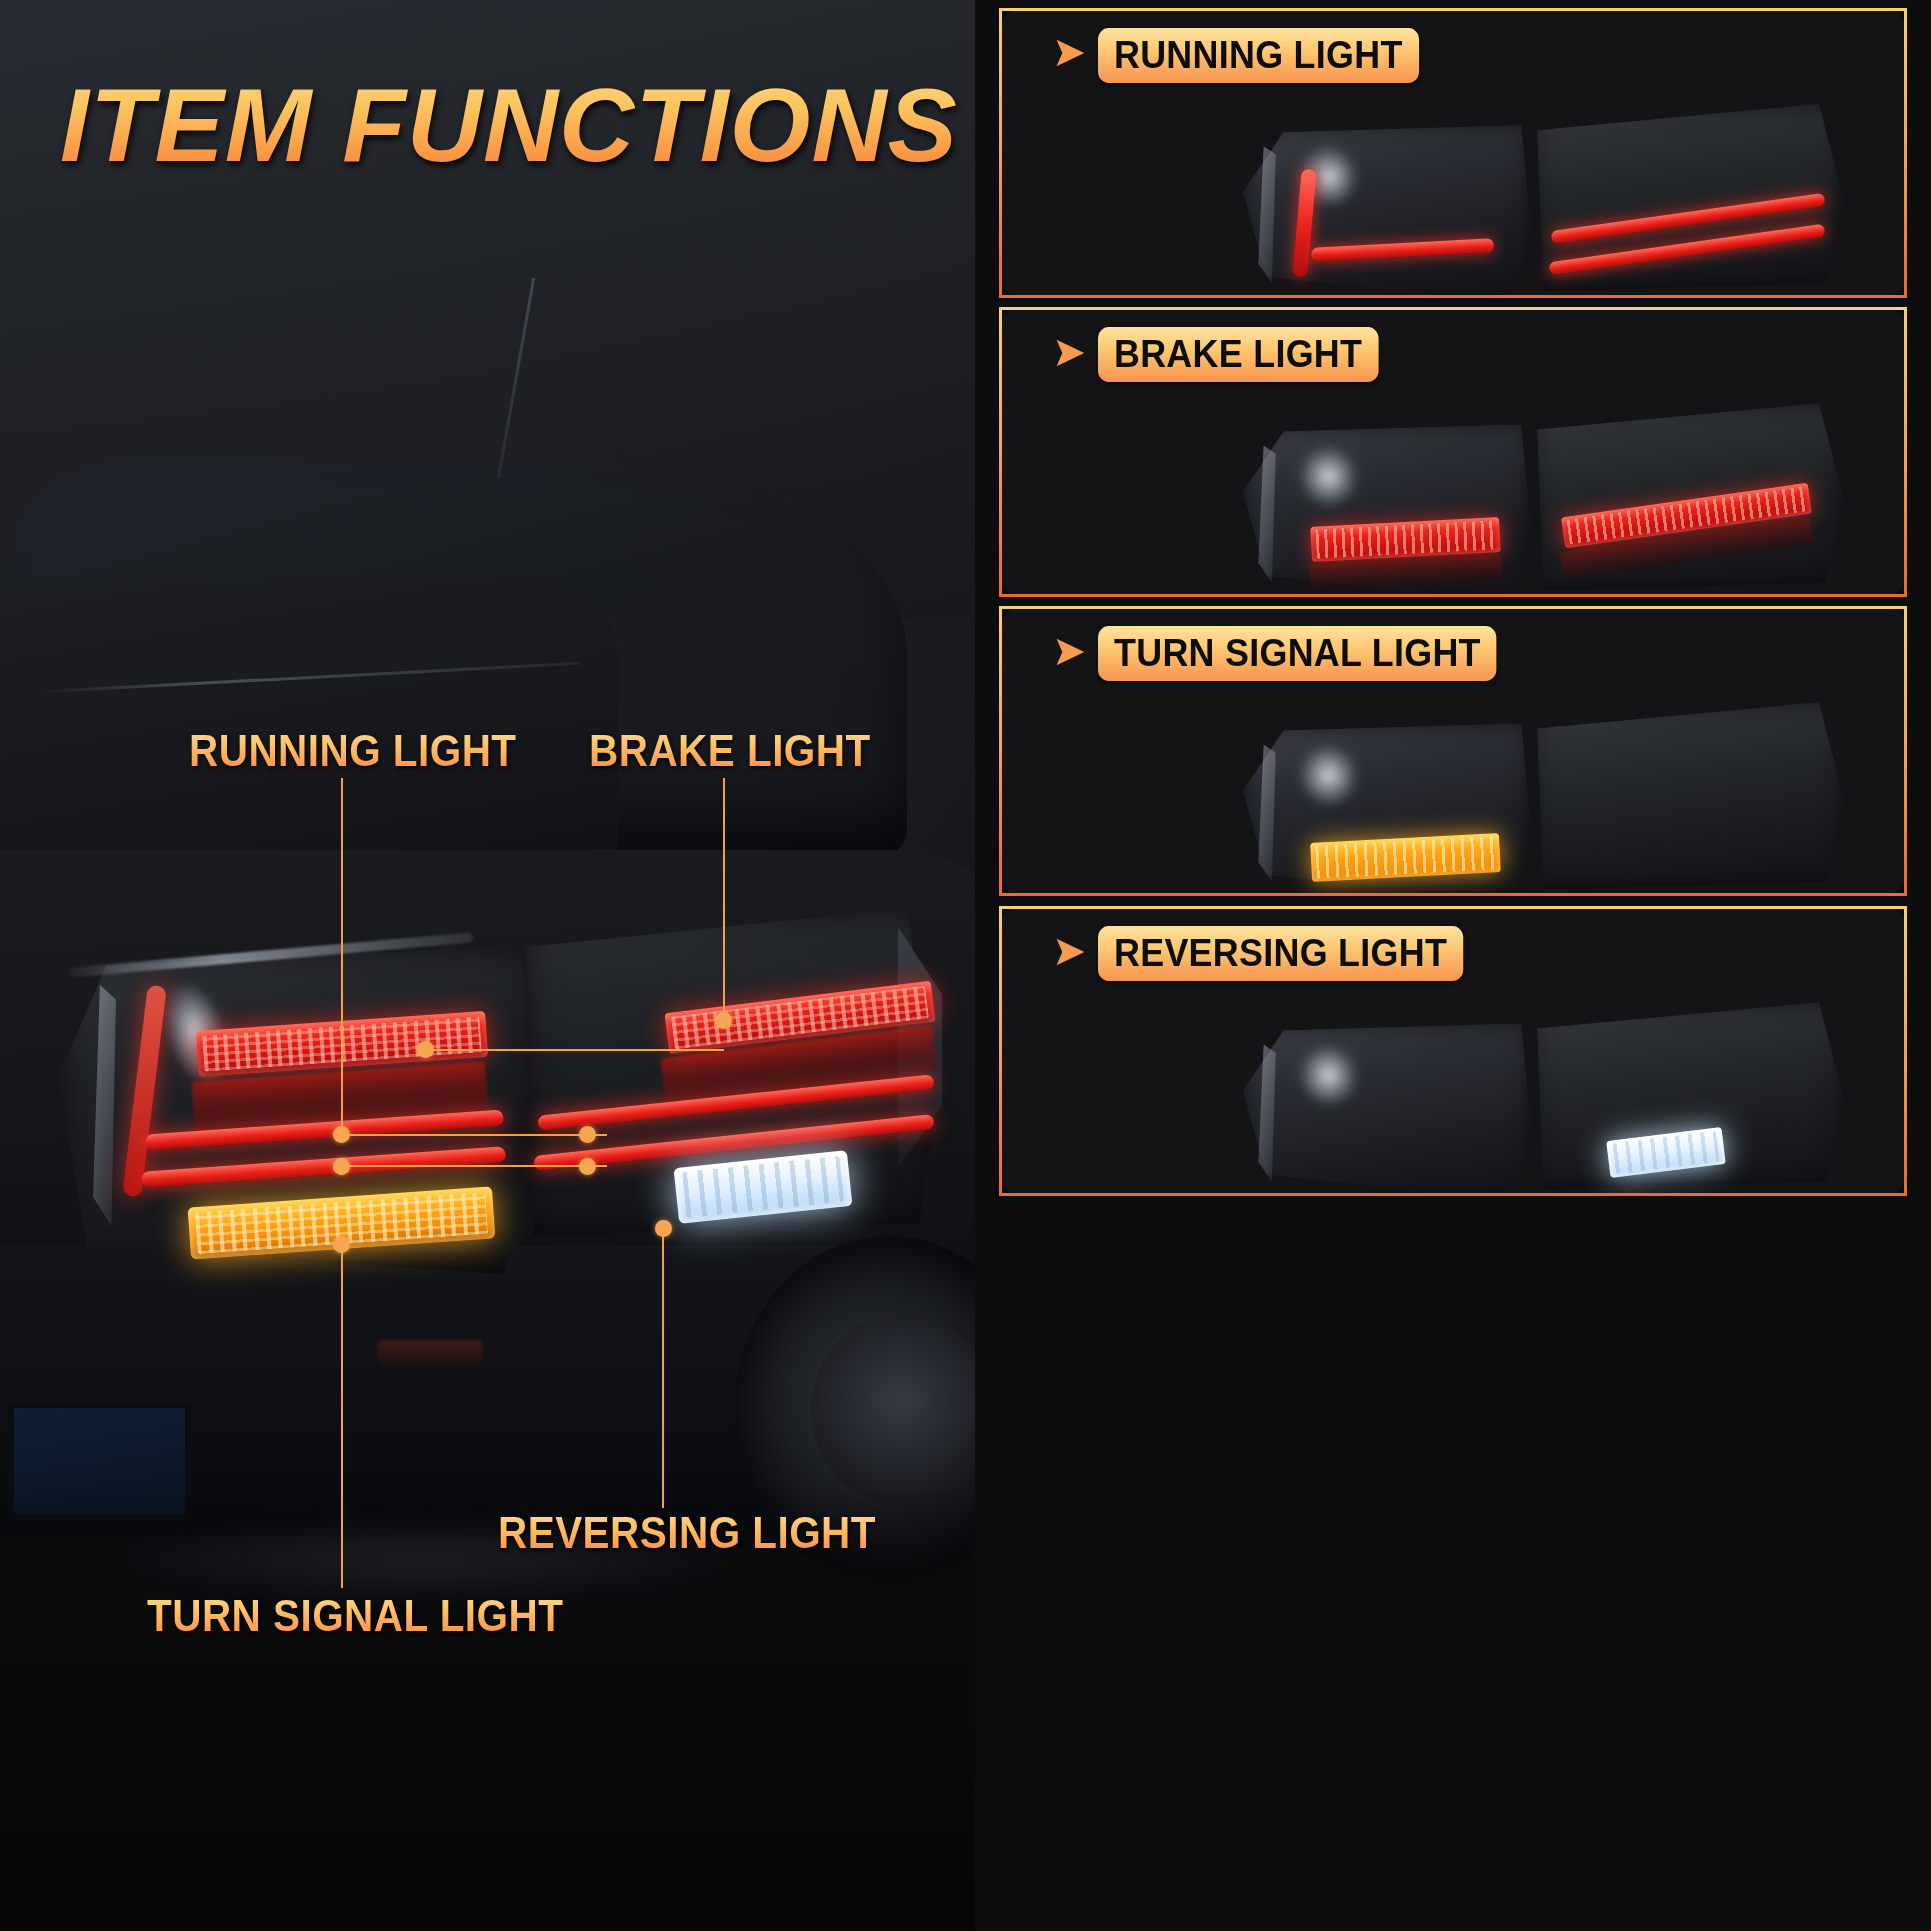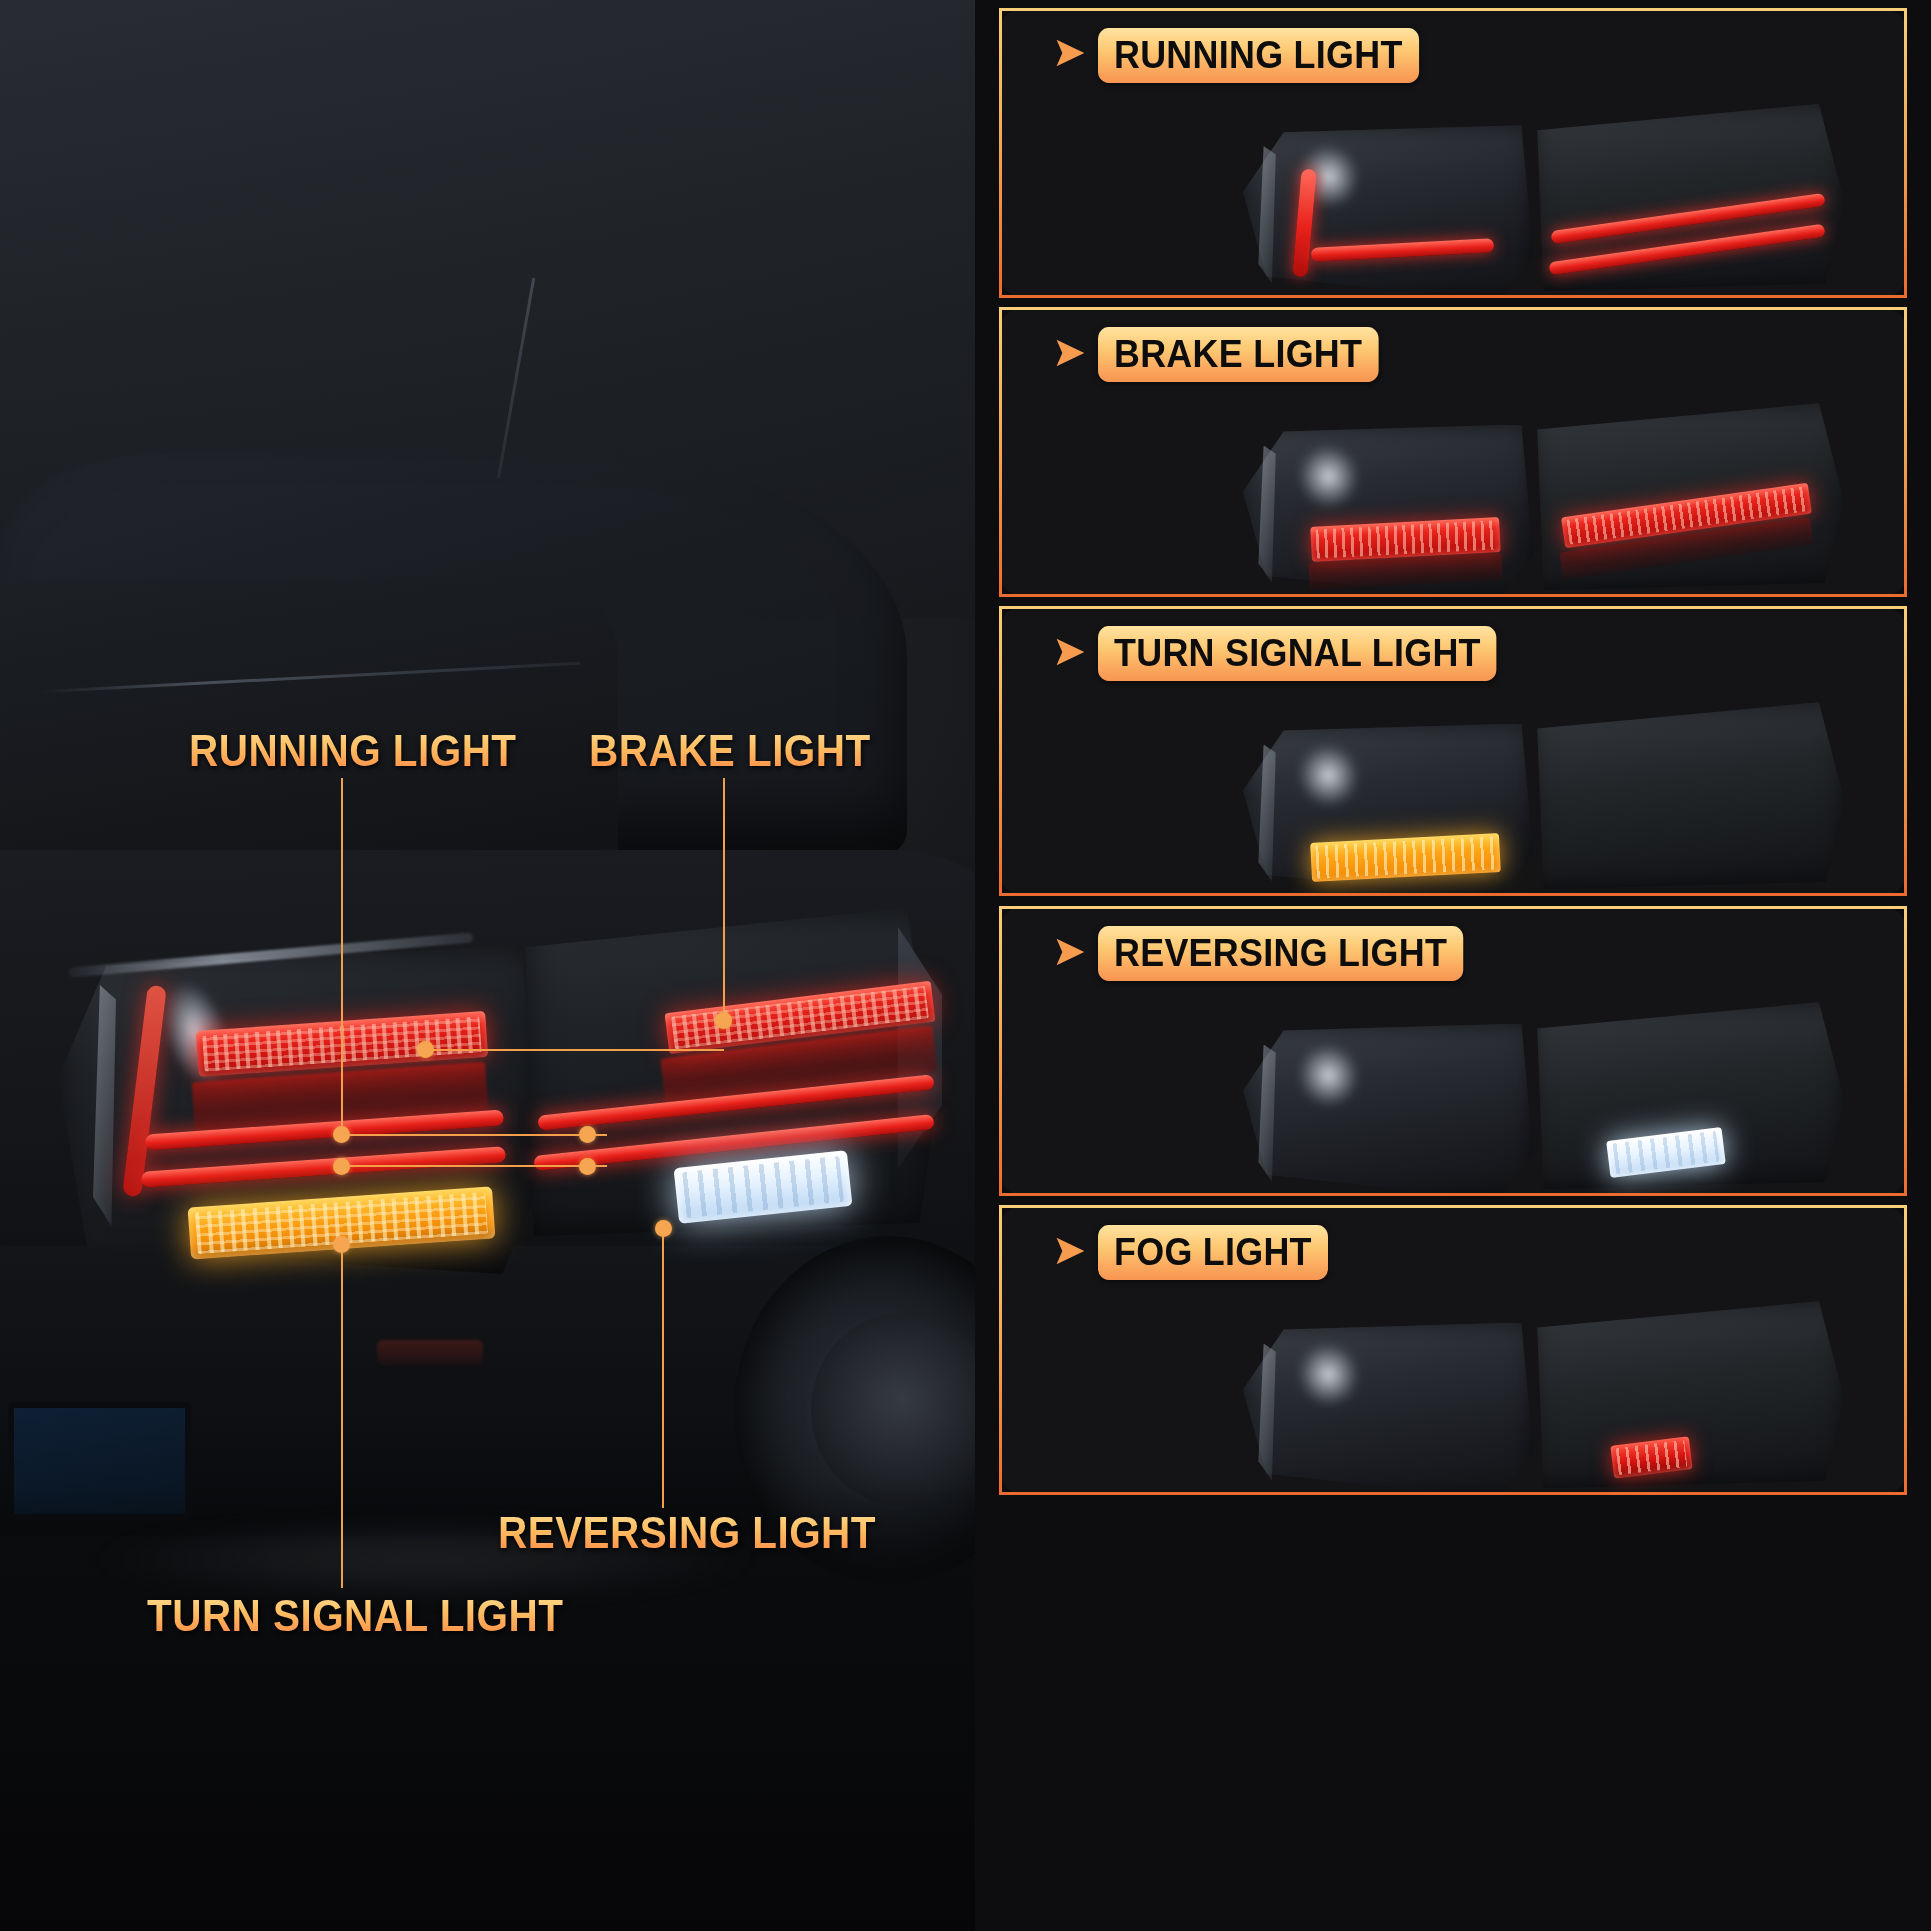--- a/index.html
+++ b/index.html
@@ -412,20 +412,21 @@
   <div class="dot" style="left:715px; top:1012px;"></div>
   <div class="lead" style="left:425px; top:1049px; width:299px; height:1.9px;"></div>
   <div class="dot" style="left:417px; top:1041px;"></div>
 
   <div class="lead" style="left:662px; top:1228px; width:1.9px; height:280px;"></div>
   <div class="dot" style="left:655px; top:1220px;"></div>
 
   <div class="lead" style="left:341px; top:1244px; width:1.9px; height:344px;"></div>
   <div class="dot" style="left:333px; top:1236px;"></div>
 
+  <h1 class="title">ITEM FUNCTIONS</h1>
 
   <div class="callout c-running">RUNNING LIGHT</div>
   <div class="callout c-brake">BRAKE LIGHT</div>
   <div class="callout c-reversing">REVERSING LIGHT</div>
   <div class="callout c-turn">TURN SIGNAL LIGHT</div>
 </div>
 
 <div class="panels">
 
   <div class="panel p1">
@@ -499,32 +500,15 @@
     </div>
     <div class="mini">
       <div class="lens-l"></div>
       <div class="lens-r"></div>
       <div class="chrome"></div>
       <div class="hi"></div>
       <div class="mled white" style="left:365px; top:137px; width:116px; height:37px; transform:rotate(-7deg);"></div>
     </div>
   </div>
 
-  <div class="panel p5">
-    <div class="badge-row">
-      <span class="arrow-icon">
-        <svg width="42" height="42" viewBox="0 0 44 44">
-            <polygon points="9,8 38,22 9,36 15,22" fill="#f79c4e"></polygon>
-          </svg>
-      </span>
-      <span class="badge">FOG LIGHT</span>
-    </div>
-    <div class="mini">
-      <div class="lens-l"></div>
-      <div class="lens-r"></div>
-      <div class="chrome"></div>
-      <div class="hi"></div>
-      <div class="mled redfog" style="left:369px; top:145px; width:79px; height:33px; transform:rotate(-7deg);"></div>
-    </div>
-  </div>
 
 </div>
 
 
 </body></html>

